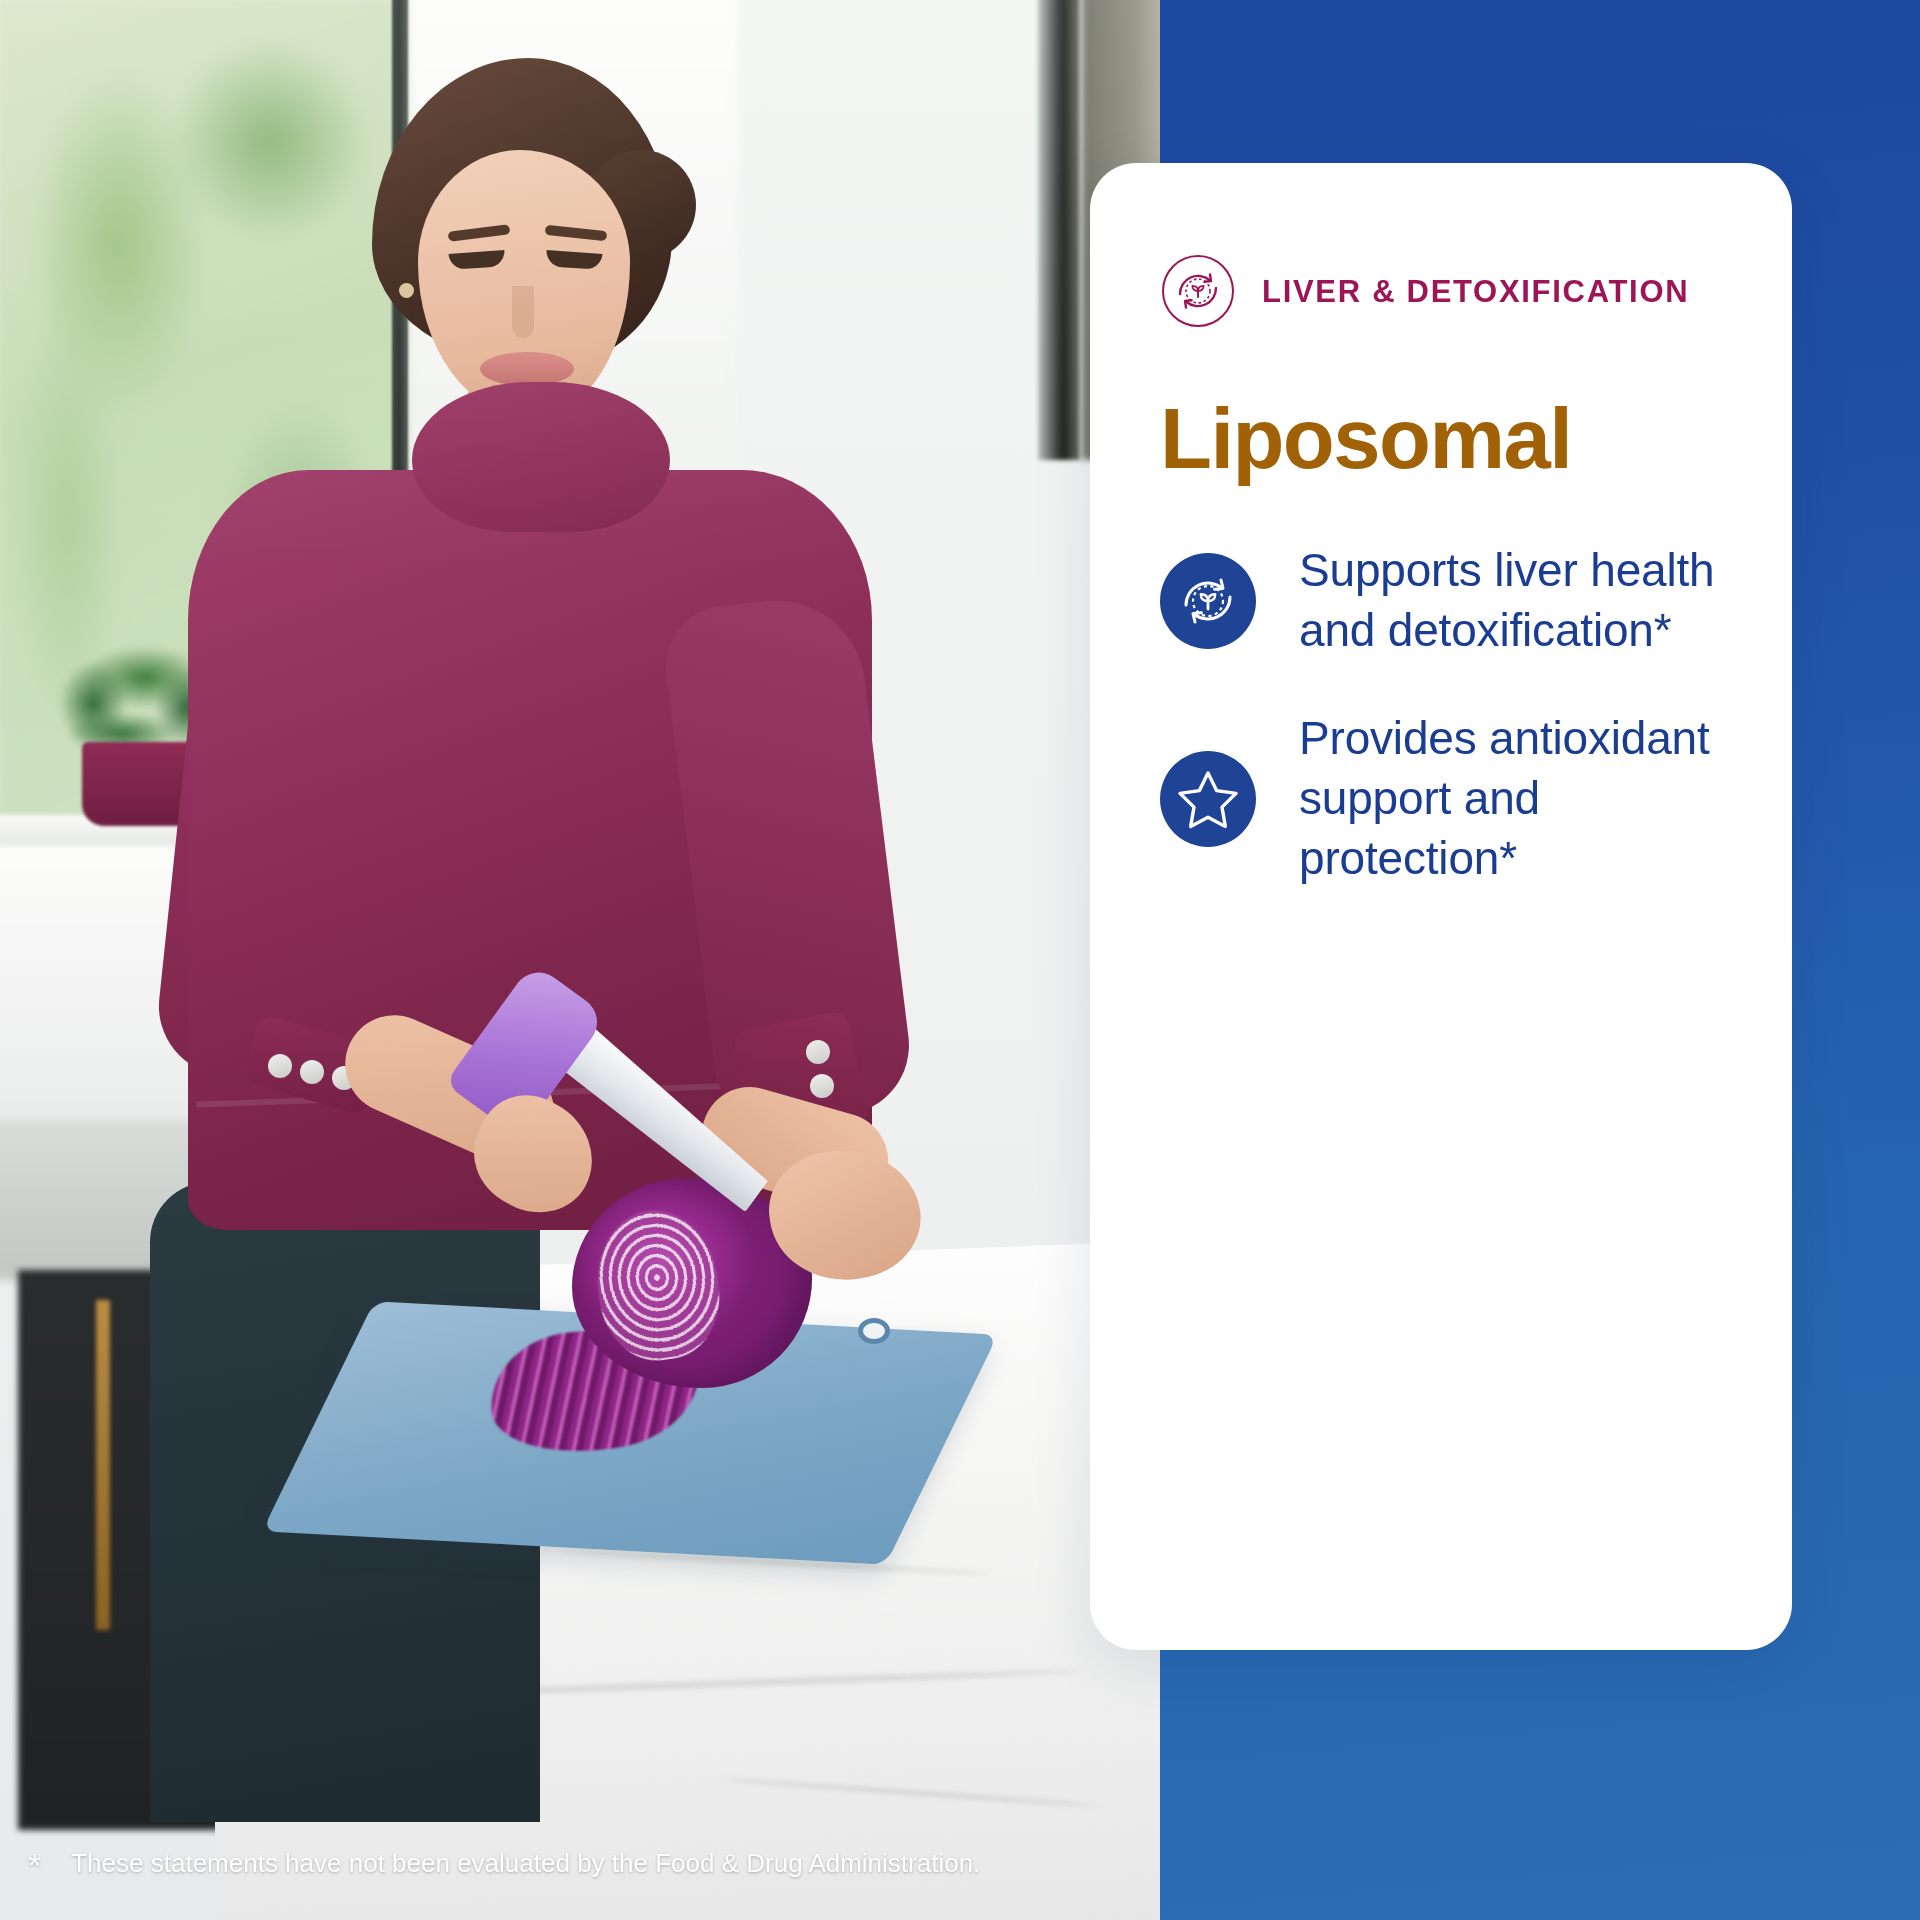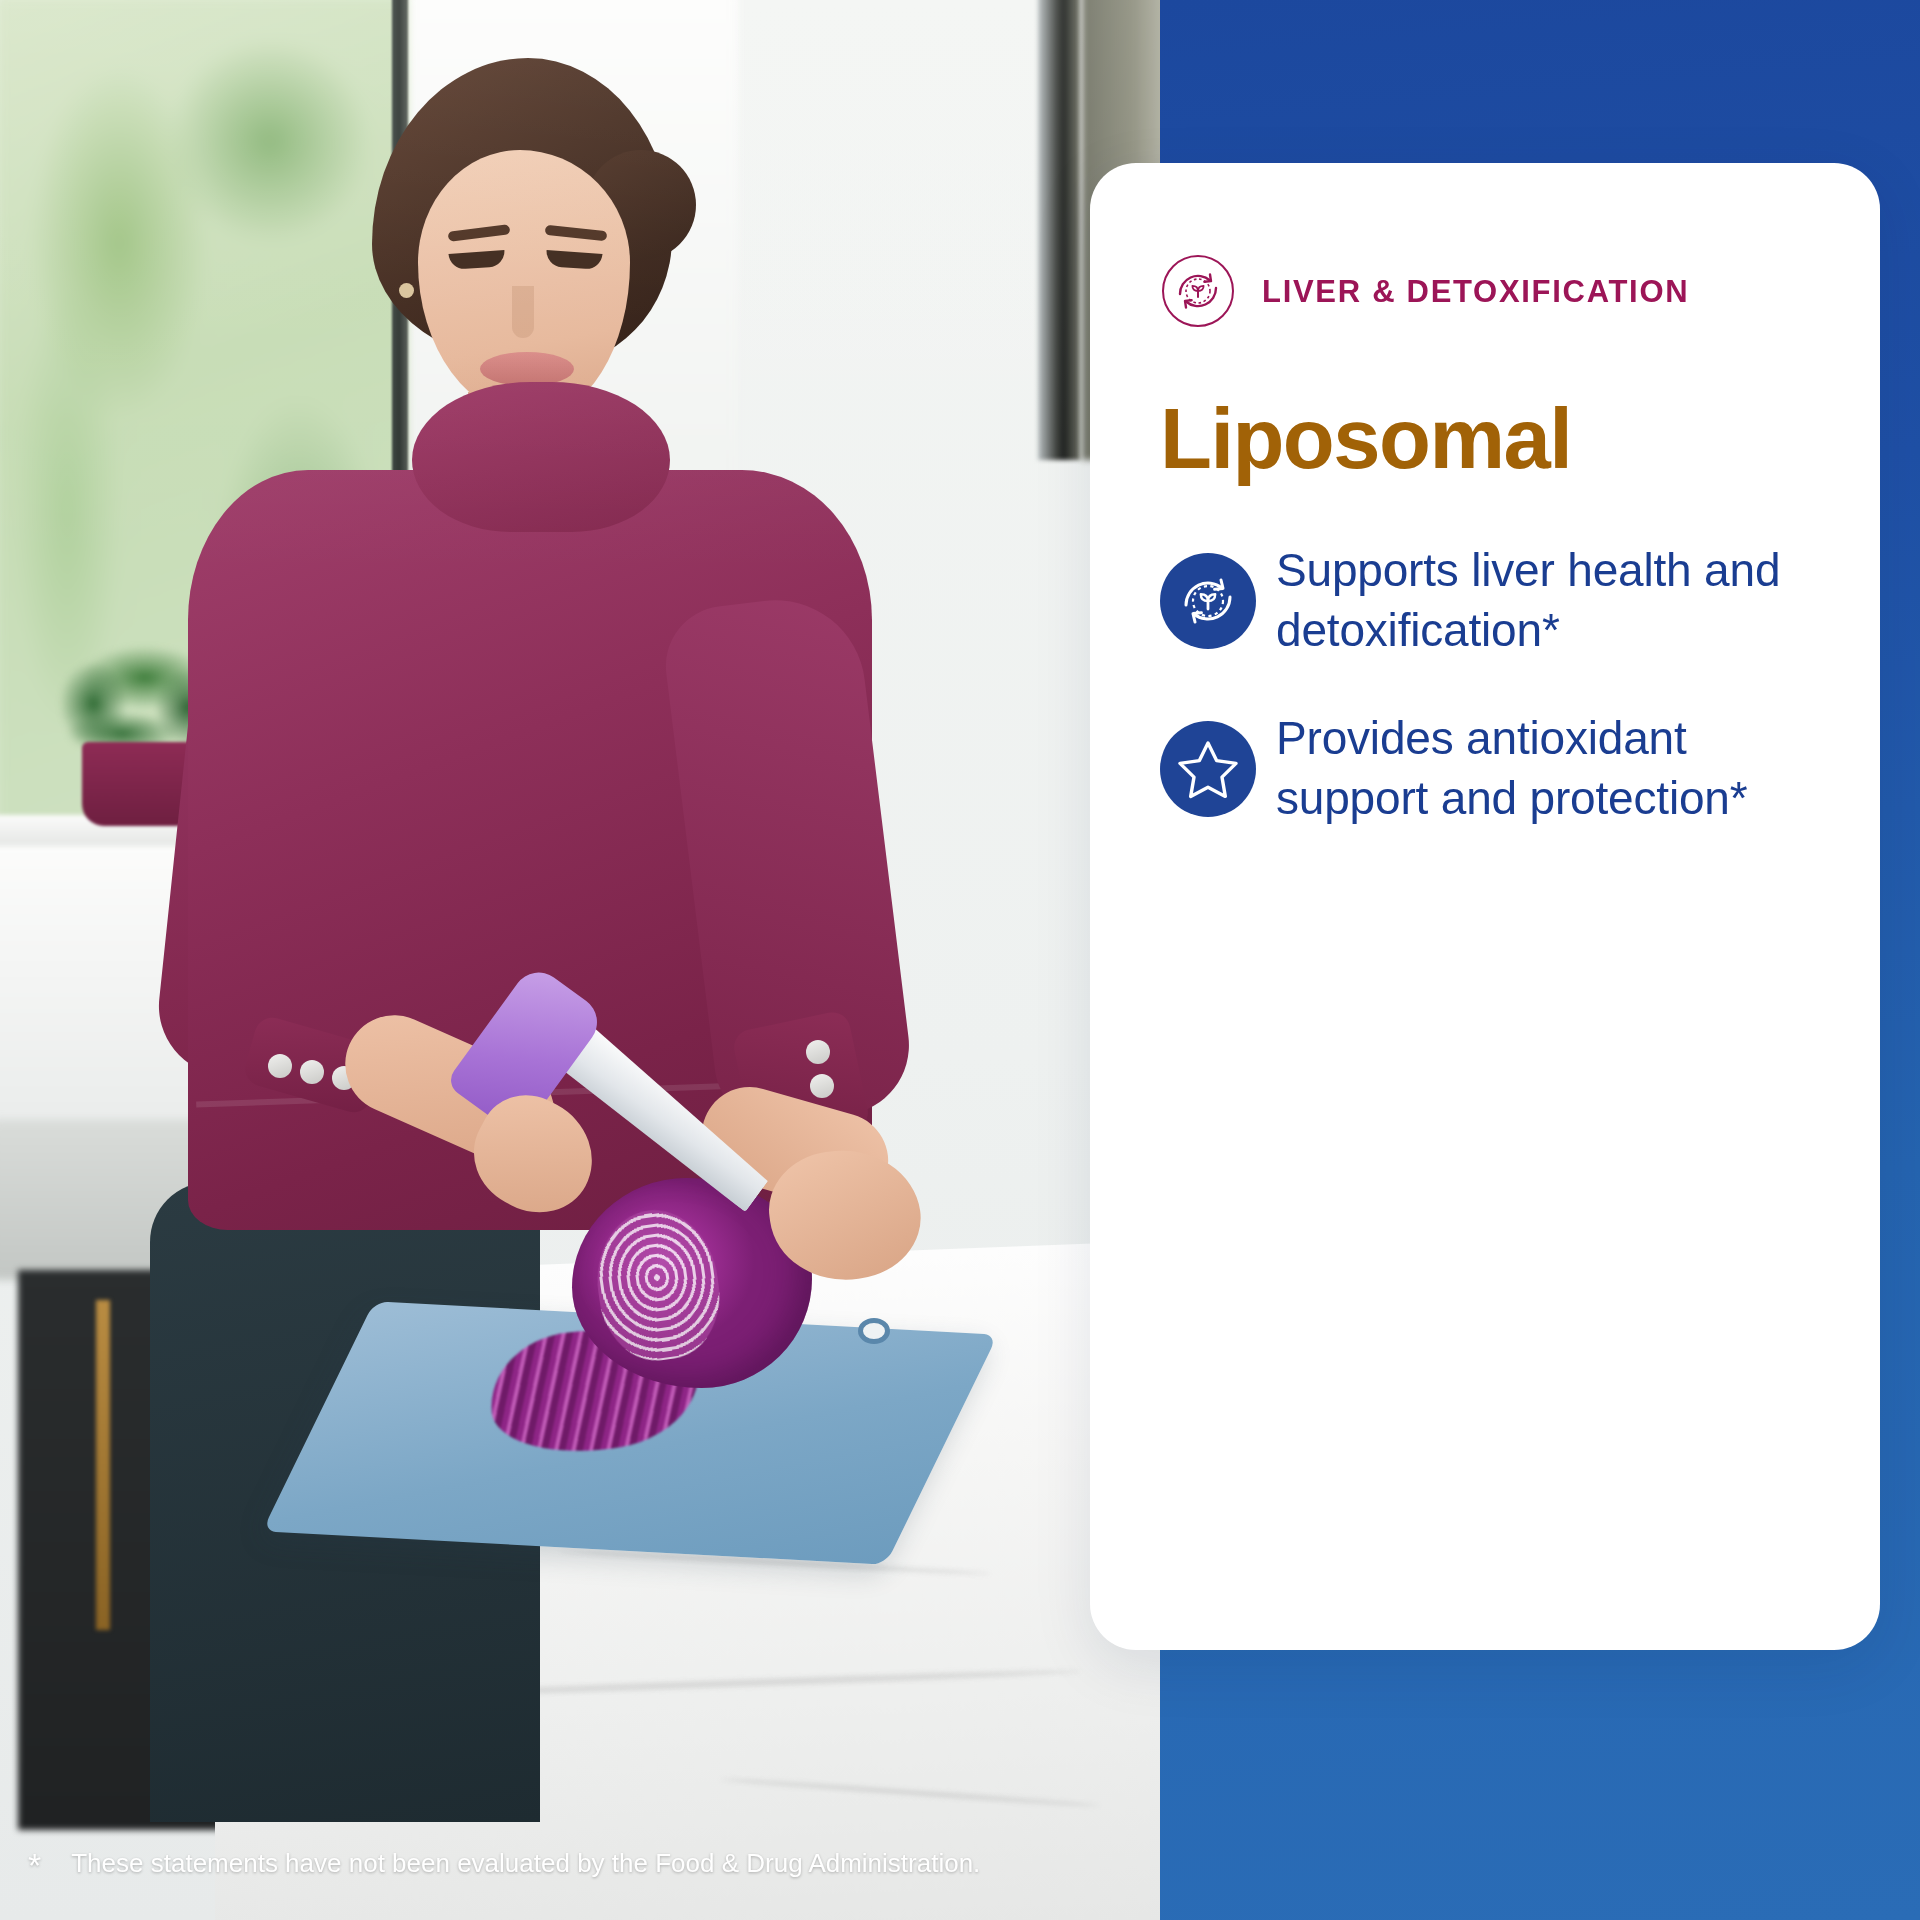--- a/index.html
+++ b/index.html
@@ -345,21 +345,21 @@
     position:absolute;
     left:1160px; top:0;
     width:760px; height:1920px;
     background:linear-gradient(175deg,#1c489e 0%,#1f50a6 26%,#2564b0 62%,#2a6cb6 100%);
   }
 
   
   .card {
     position:absolute;
     left:1090px; top:163px;
-    width:790px; height:1487px;
+    width:702px; height:1487px;
     background:#ffffff;
     border-radius:46px;
     box-shadow:0 16px 60px rgba(10,30,70,.10);
     padding:90px 60px 0 70px;
   }
 
   
   .badge-row {
     display:flex; align-items:center; gap:26px;
     margin-bottom:66px;
@@ -378,21 +378,21 @@
     font-weight:bold;
     line-height:1.04;
     letter-spacing:-0.018em;
     color:#a16207;
     margin-bottom:58px;
   }
   .title span { display:block; }
 
   
   .benefits { display:flex; flex-direction:column; gap:48px; }
-  .benefit { display:flex; align-items:center; gap:20px; }
+  .benefit { display:flex; align-items:center; gap:43px; }
   .benefit-icon {
     flex:0 0 auto;
     width:96px; height:96px;
     border-radius:50%;
     background:#1f4496;
     display:flex; align-items:center; justify-content:center;
   }
   .benefit-text {
     font-size:46px;
     line-height:1.30;

